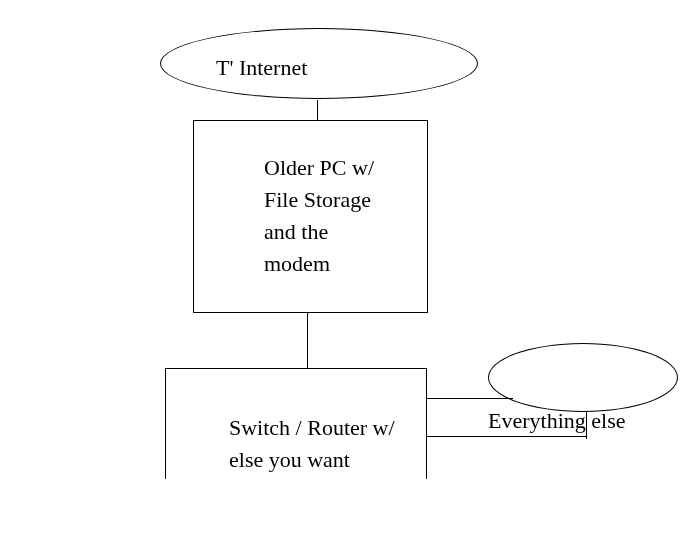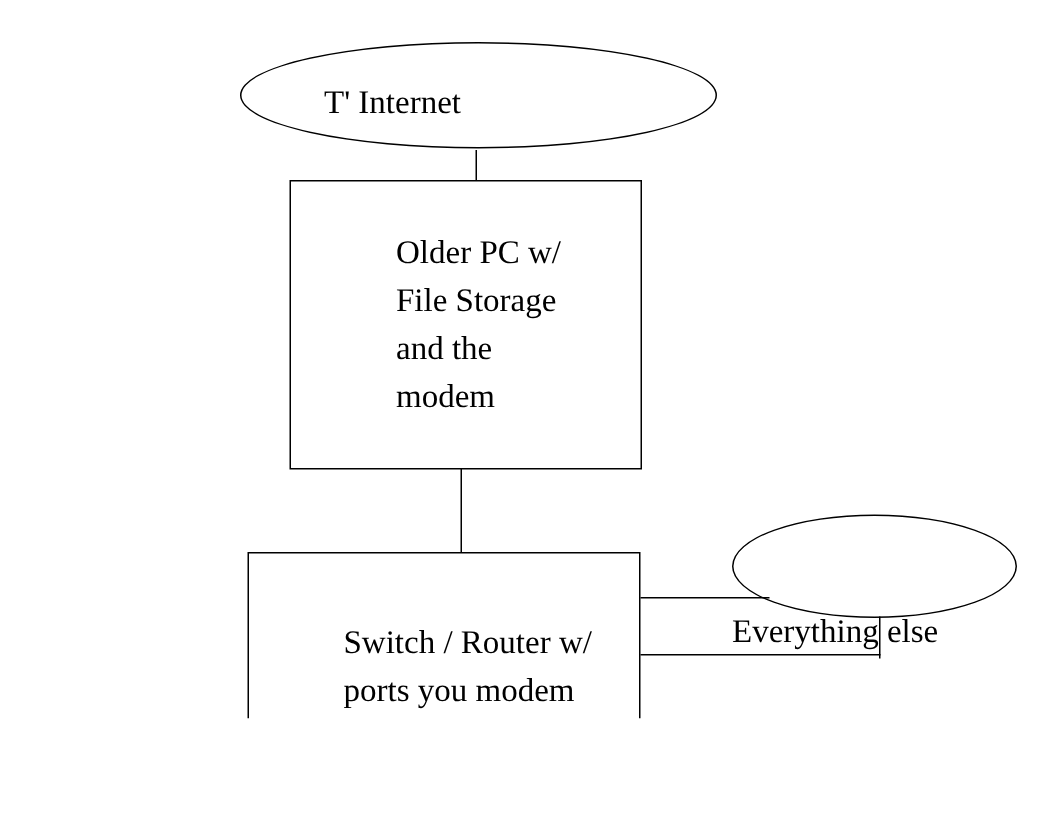--- a/index.html
+++ b/index.html
@@ -91,21 +91,21 @@
     <div>File Storage</div>
     <div>and the</div>
     <div>modem</div>
   </div>
 
   <div id="conn-olderpc-switch" class="connector"></div>
 
   <div id="box-switch" class="node-rect"></div>
   <div id="text-switch" class="multiline">
     <div>Switch / Router w/</div>
-    <div>ports you modem</div>
+    <div>else you want</div>
   </div>
 
   <div id="ellipse-everything" class="node-ellipse"></div>
   <div id="label-everything" class="label">Everything else</div>
 
   <div id="conn-switch-everything-upper" class="connector"></div>
   <div id="conn-switch-everything-lower" class="connector"></div>
   <div id="conn-everything-drop" class="connector"></div>
 
 </div>

